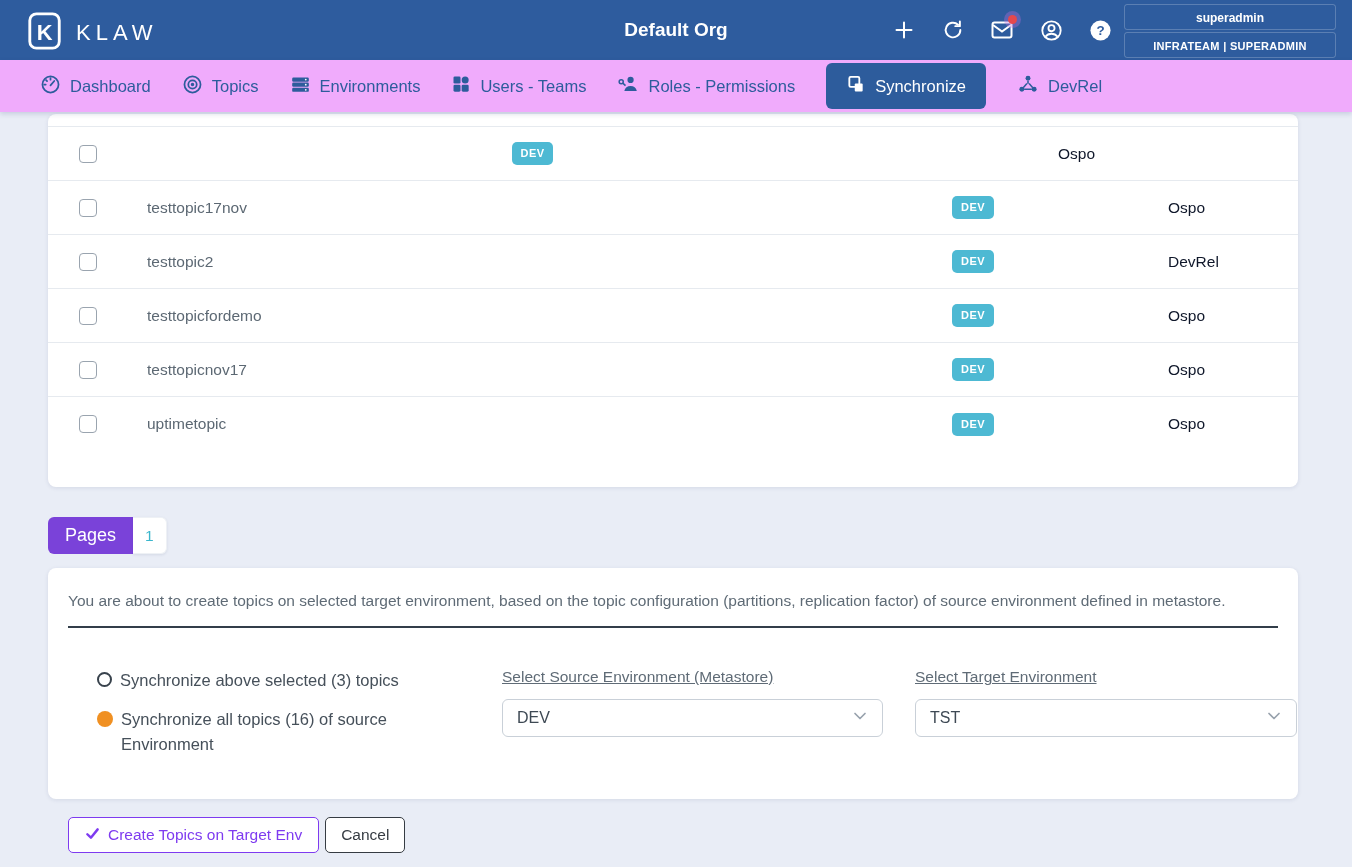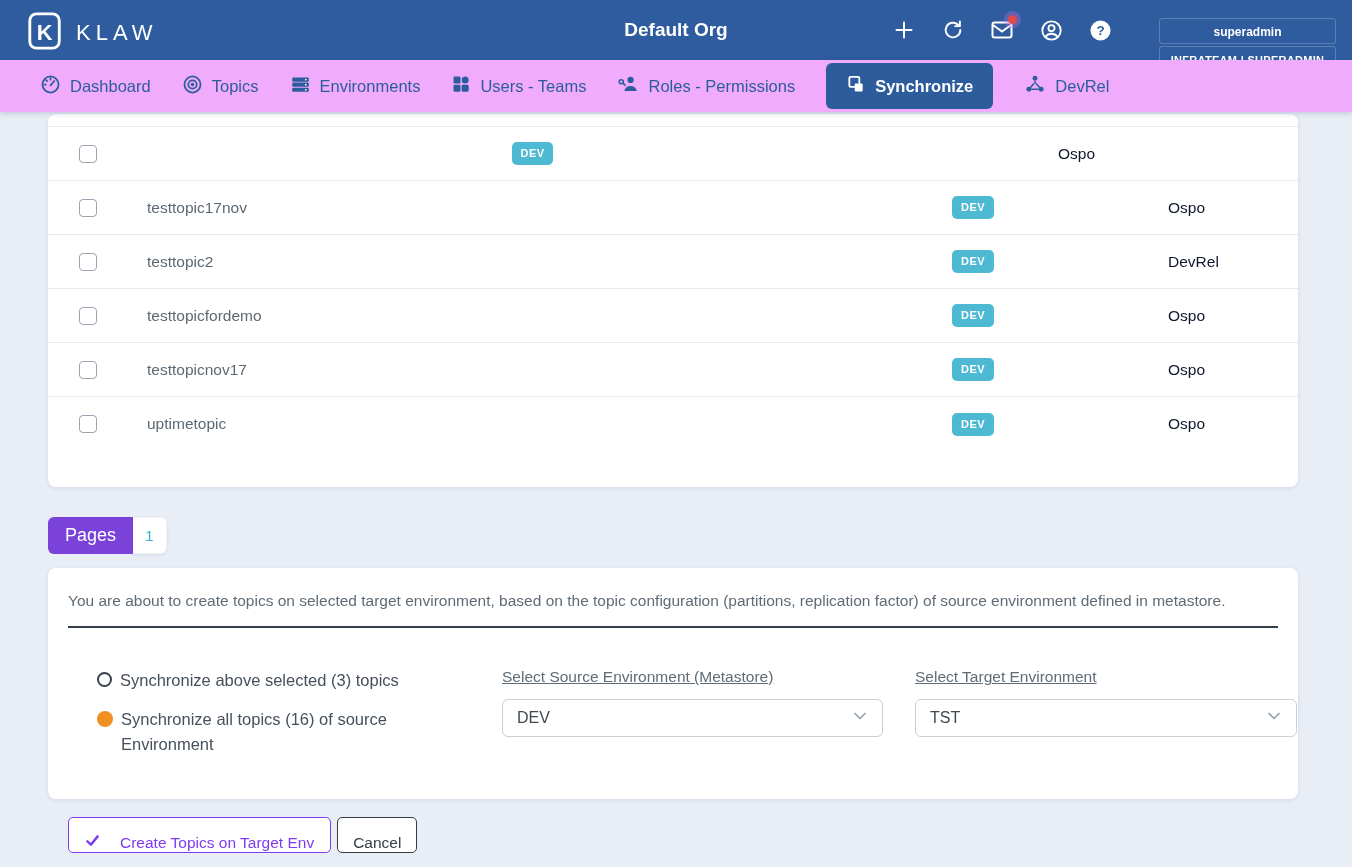--- a/index.html
+++ b/index.html
@@ -10,32 +10,32 @@
   .topbar { position:relative; height:60px; background:#2e5c9e; color:#fff; }
   .brand { position:absolute; left:26px; top:10px; display:flex; align-items:center; gap:12px; }
   .brand-name { font-size:22px; font-weight:400; letter-spacing:5px; color:#fff; }
   .org-title { position:absolute; left:0; right:0; top:0; height:59px; display:flex;
     align-items:center; justify-content:center; font-size:19px; font-weight:700; pointer-events:none; }
   .topbar-icons { position:absolute; left:891px; top:0; height:60px; display:flex; align-items:center; gap:23px; }
   .tb-icon { width:26px; height:26px; display:flex; align-items:center; justify-content:center;
     cursor:pointer; position:relative; }
   .mail-badge { position:absolute; top:-2px; right:-2px; width:9px; height:9px; border-radius:50%;
     background:#e5484d; box-shadow:0 0 0 4px rgba(186,112,222,.35); }
-  .user-block { position:absolute; right:16px; top:16px; width:177px; }
+  .user-block { position:absolute; right:16px; top:2px; width:212px; }
   .user-box { border:1px solid rgba(255,255,255,.22); border-radius:3px; text-align:center;
     padding:3px 6px; margin:2px 0; }
   .user-name { font-size:12px; font-weight:700; }
   .user-team { font-size:11px; font-weight:700; letter-spacing:.3px; }
 
   
   .nav { height:52px; background:#f0abfc; display:flex; align-items:center; padding-left:40px;
     gap:31px; box-shadow:0 2px 5px rgba(40,60,110,.18); position:relative; z-index:2; }
   .nav-item { display:flex; align-items:center; gap:9px; color:#2d5c9c; font-size:16.5px;
     font-weight:500; cursor:pointer; white-space:nowrap; }
-  .nav-item.active { background:#2d5c9c; color:#fff; padding:11px 20px; border-radius:6px;font-weight:bold; }
+  .nav-item.active { background:#2d5c9c; color:#fff; padding:11px 20px; border-radius:6px; }
   .nav-item svg { flex:0 0 auto; }
 
   
   .card { width:1250px; margin:2px 48px 0; background:#fff; border-radius:8px;
     box-shadow:0 1px 4px rgba(30,40,90,.10); }
   .table-card { padding-top:12px; padding-bottom:36px; }
   .rows { border-top:1px solid #e6eaef; }
   .t-row { display:grid; grid-template-columns:99px 771px 110px 1fr; align-items:center;
     height:54px; border-bottom:1px solid #e6eaef; }
   .t-row:last-child { border-bottom:none; }
@@ -67,21 +67,21 @@
     border:2px solid #38424c; background:#fff; }
   .radio-opt.selected .radio-dot { border:none; width:16px; height:16px; flex-basis:16px; background:#f09022; }
   .radio-label { font-size:16.5px; color:#46505a; line-height:25px; max-width:290px; }
   .select-col1 { flex:0 0 381px; margin-left:48px; }
   .select-col2 { flex:0 0 382px; margin-left:32px; }
   .select-label { font-size:15.5px; color:#5f6b76; margin-bottom:13px;text-decoration:underline; }
   .select-box { height:38px; border:1px solid #c9d0d8; border-radius:6px; background:#fff;
     display:flex; align-items:center; justify-content:space-between; padding:0 14px;
     font-size:16px; color:#3e4954; cursor:pointer; }
   .btn-row { display:flex; margin-top:46px; }
-  .btn { height:36px; display:flex; align-items:flex-end; gap:20px; background:#fff;
+  .btn { height:36px; display:flex; align-items:center; gap:8px; background:#fff;
     border-radius:5px; font-size:15.5px; cursor:pointer; font-family:inherit; }
   .btn-create { border:1.5px solid #7e3bf0; color:#7e3bf0; padding:0 16px; }
   .btn-cancel { border:1.5px solid #363c43; color:#363c43; padding:0 15px; margin-left:6px; }
 </style>
 </head>
 <body>
 
 <header class="topbar">
   <div class="brand">
     <span>

